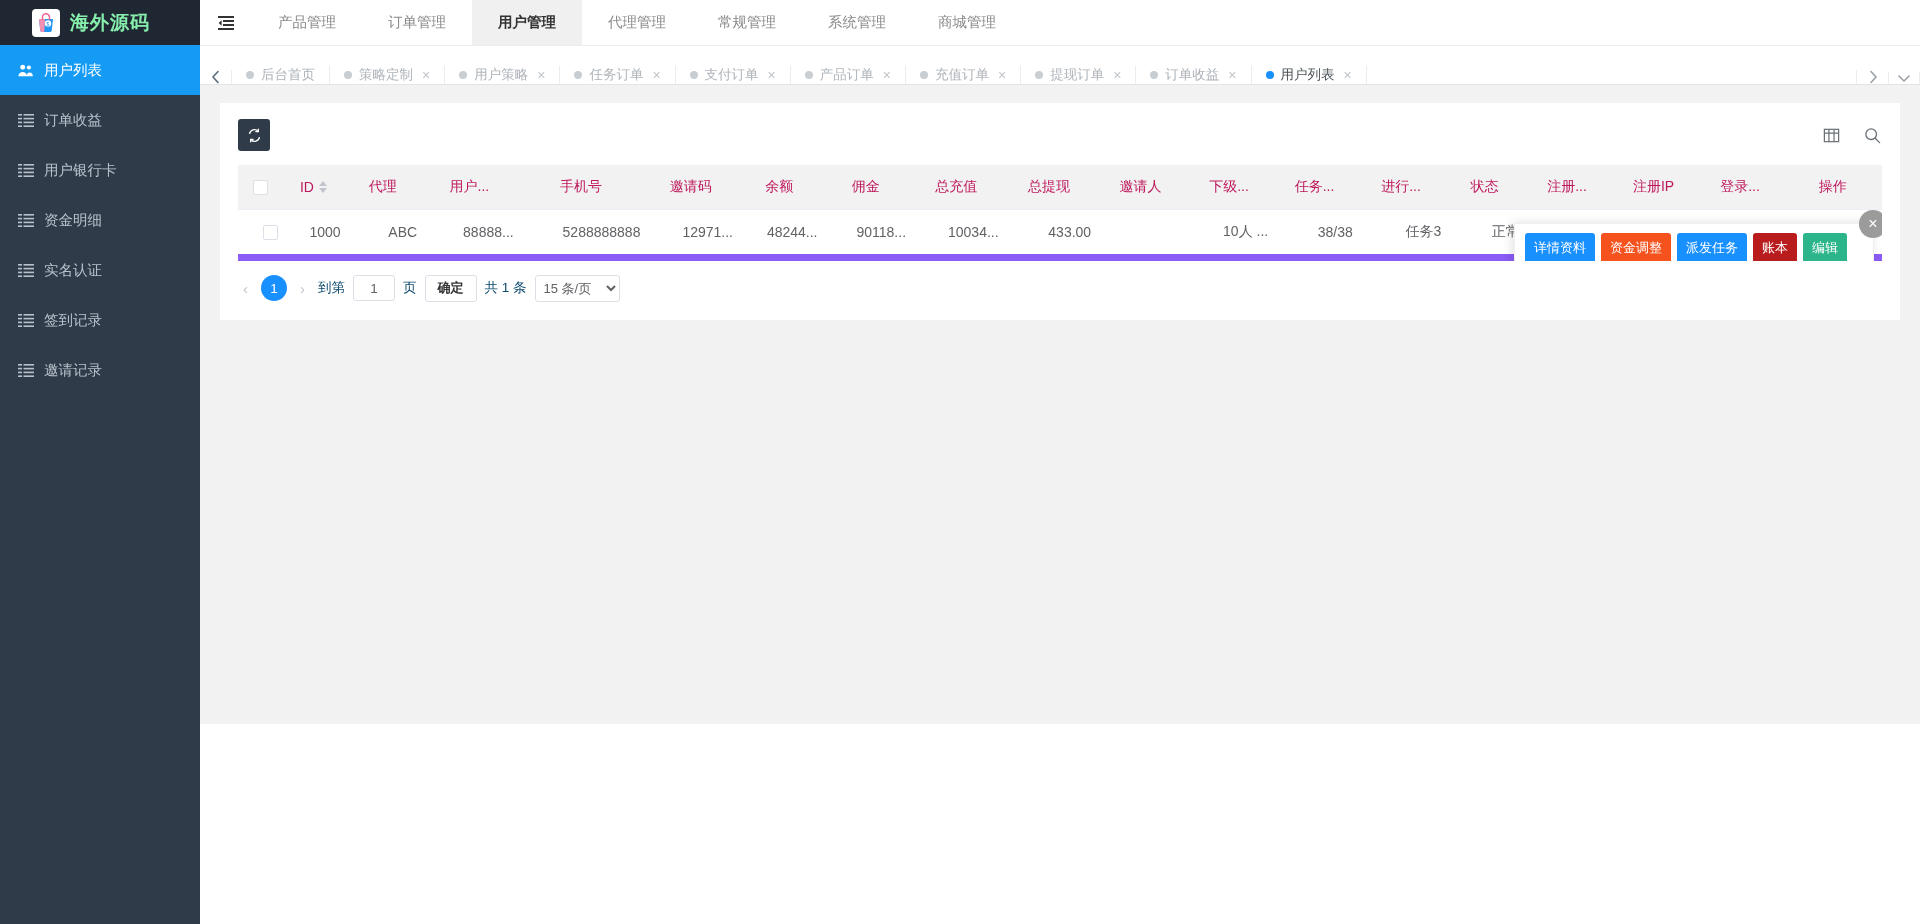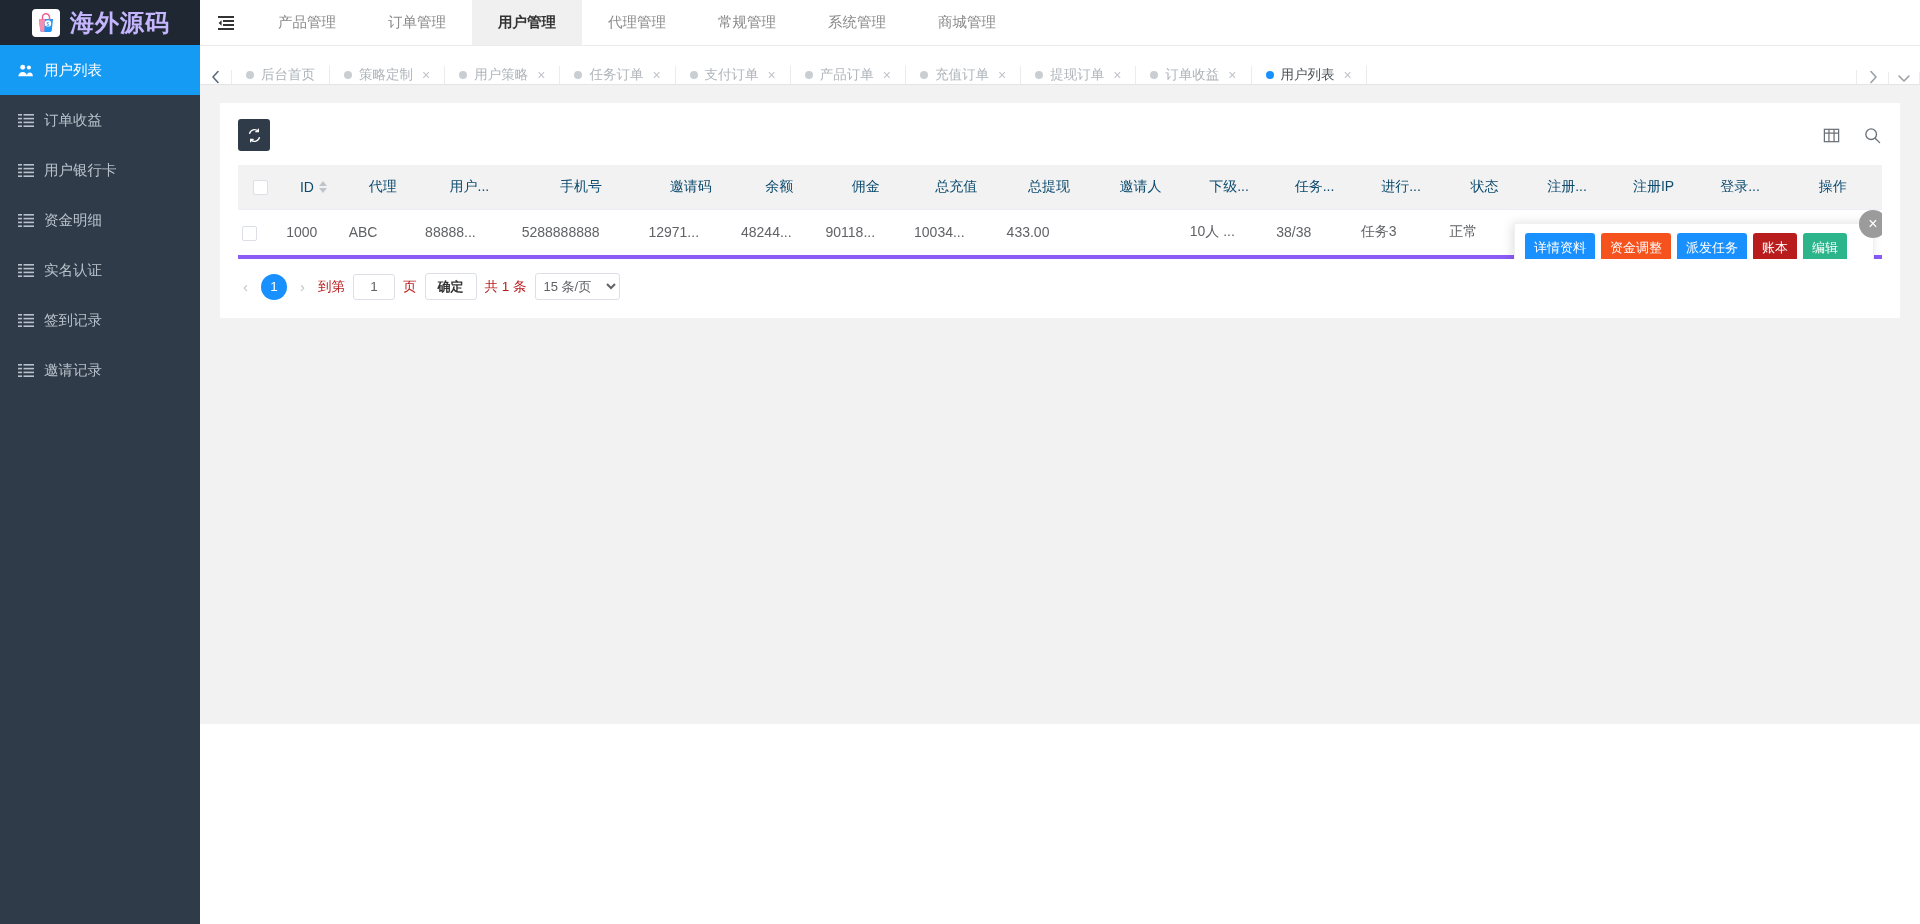--- a/index.html
+++ b/index.html
@@ -28,22 +28,22 @@
   .brand-logo {
     width: 28px; height: 28px;
     border-radius: 4px;
     background: #ffffff;
     display: flex; align-items: center; justify-content: center;
     position: relative;
     overflow: hidden;
   }
   .brand-logo svg { display: block; }
   .brand-title {
-    color: #c4b5fd;
-    font-size: 24px;
+    color: #86efac;
+    font-size: 19px;
     font-weight: bold;
     letter-spacing: 1px;
   }
   .side-item {
     height: 50px;
     display: flex; align-items: center;
     padding-left: 18px;
     gap: 10px;
     color: #b9c2cc;
     font-size: 14.5px;
@@ -227,40 +227,40 @@
   .toolbar-right { margin-left: auto; display: flex; gap: 22px; align-items: center; }
   .tb-ic { color: #6b7178; cursor: pointer; display: flex; }
 
   
   .table-wrap { width: 100%; overflow: hidden; position: relative; }
   table { width: 100%; border-collapse: collapse; table-layout: fixed; }
   thead th {
     background: #f2f2f2;
     height: 44px;
     font-size: 14px;
-    color: #0c4a6e;
+    color: #be185d;
     font-weight: normal;
     text-align: center;
     border-bottom: 1px solid #ebeef5;
     padding: 0 4px;
     overflow: hidden;
     white-space: nowrap;
     text-overflow: ellipsis;
   }
   thead th .th-in { display: inline-flex; align-items: center; gap: 5px; justify-content: center; }
   .sorter { display: inline-flex; flex-direction: column; gap: 2px; }
   .sorter i { display: block; width: 0; height: 0; border-left: 4px solid transparent; border-right: 4px solid transparent; }
   .sorter i.up { border-bottom: 5px solid #c0c4cc; }
   .sorter i.dn { border-top: 5px solid #c0c4cc; }
   tbody td {
     height: 48px;
     font-size: 14px;
     color: #606266;
-    text-align: left;
-    border-bottom: 4px solid #8b5cf6;
+    text-align: right;
+    border-bottom: 7px solid #8b5cf6;
     padding: 0 4px;
     overflow: hidden;
     white-space: nowrap;
     text-overflow: ellipsis;
   }
   .chk {
     width: 15px; height: 15px;
     border: 1px solid #dcdfe6;
     border-radius: 2px;
     background: #ffffff;
@@ -312,21 +312,21 @@
     font-size: 13.5px;
     color: #606266;
   }
   .pg-arrow { color: #c0c4cc; padding: 0 5px; cursor: pointer; font-size: 15px; }
   .pg-num {
     width: 26px; height: 26px; border-radius: 50%;
     background: #1890ff; color: #ffffff;
     display: flex; align-items: center; justify-content: center;
     font-size: 13.5px; cursor: pointer;
   }
-  .pg-label { color: #b91c1c; }
+  .pg-label { color: #0c4a6e; }
   .pg-input {
     width: 42px; height: 26px;
     border: 1px solid #dcdfe6; border-radius: 3px;
     text-align: center; font-size: 13.5px; color: #606266;
     font-family: inherit;
     background: #ffffff;
   }
   .pg-ok {
     height: 27px; padding: 0 12px;
     border: 1px solid #dcdfe6; border-radius: 3px;

